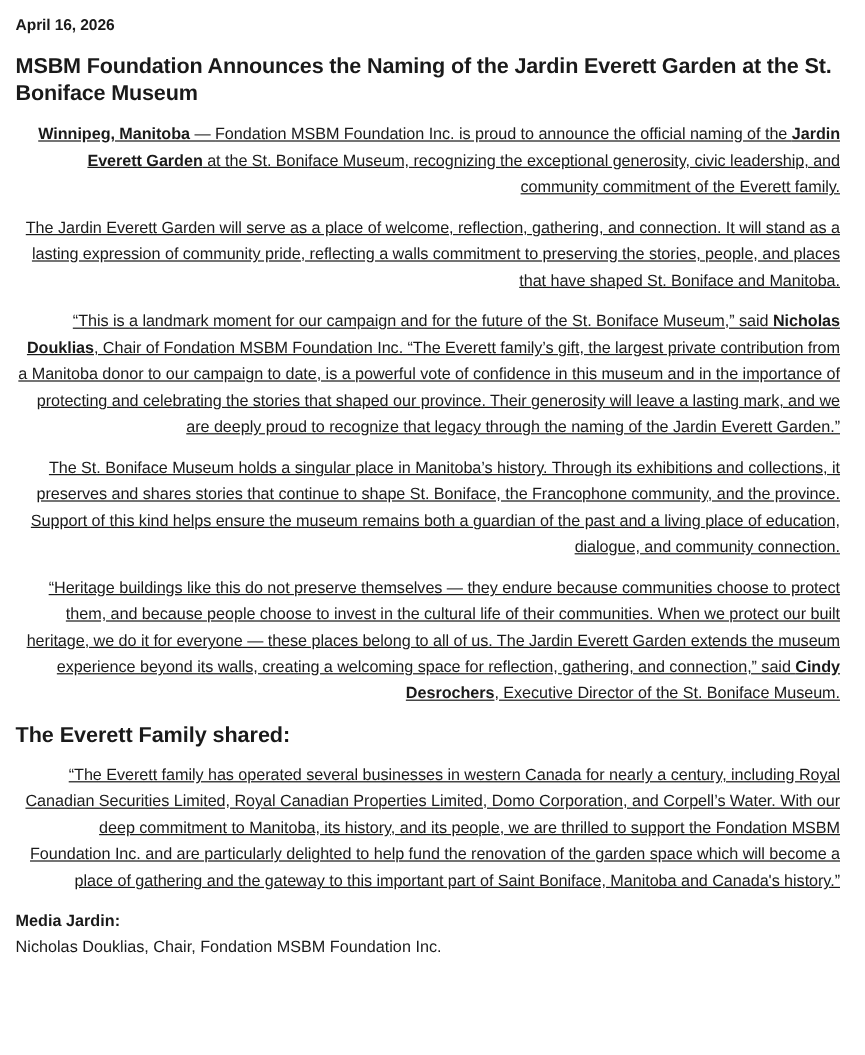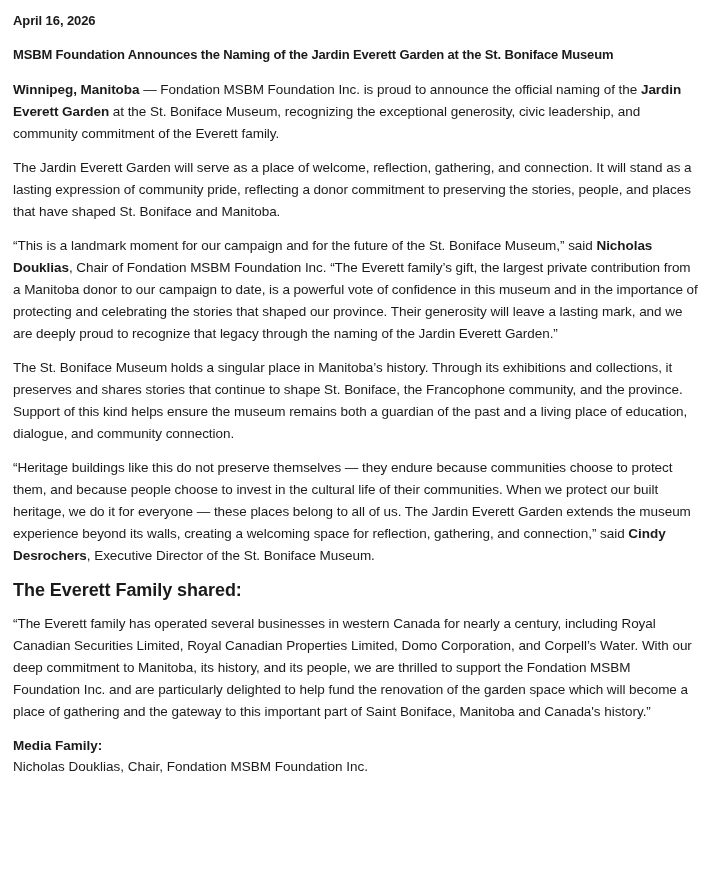--- a/index.html
+++ b/index.html
@@ -20,32 +20,33 @@
     padding: 9px 21px 10px 13px;
   }
   .dateline-date {
     font-size: 13px;
     font-weight: bold;
     line-height: 22px;
     margin: 1px 0 12px 0;
     letter-spacing: -0.1px;
   }
   .headline {
-    font-size: 13px;
+    font-size: 18px;
     font-weight: bold;
     line-height: 22px;
     margin: 0 0 13px 0;
     letter-spacing: -0.15px;
   }
   p.body {
     font-size: 13.5px;
     line-height: 22px;
     margin: 0 0 12px 0;
-    text-align: left;
+    text-align: right;
     letter-spacing: -0.05px;
+    text-decoration: underline;
   }
   p.body b, .bold {
     font-weight: bold;
   }
   .subhead {
     font-size: 18px;
     font-weight: bold;
     line-height: 22px;
     margin: 0 0 12px 0;
     letter-spacing: -0.05px;
@@ -70,32 +71,32 @@
 
 <div class="page">
 
   <div class="dateline-date">April 16, 2026</div>
 
   <div class="headline">MSBM Foundation Announces the Naming of the Jardin Everett Garden at the St. Boniface Museum</div>
 
   <p class="body"><b>Winnipeg, Manitoba</b><span> — </span><span>Fondation MSBM Foundation Inc. is proud to announce the official naming of the </span><b>Jardin Everett Garden</b><span> at the St. Boniface Museum, recognizing the exceptional generosity, civic leadership, and community commitment of the Everett family.</span></p>
 
 
-  <p class="body">The Jardin Everett Garden will serve as a place of welcome, reflection, gathering, and connection. It will stand as a lasting expression of community pride, reflecting a donor commitment to preserving the stories, people, and places that have shaped St. Boniface and Manitoba.</p>
+  <p class="body">The Jardin Everett Garden will serve as a place of welcome, reflection, gathering, and connection. It will stand as a lasting expression of community pride, reflecting a walls commitment to preserving the stories, people, and places that have shaped St. Boniface and Manitoba.</p>
 
   <p class="body"><span>“This is a landmark moment for our campaign and for the future of the St. Boniface Museum,” said </span><b>Nicholas Douklias</b><span>, Chair of Fondation MSBM Foundation Inc. “The Everett family’s gift, the largest private contribution from a Manitoba donor to our campaign to date, is a powerful vote of confidence in this museum and in the importance of protecting and celebrating the stories that shaped our province. Their generosity will leave a lasting mark, and we are deeply proud to recognize that legacy through the naming of the Jardin Everett Garden.”</span></p>
 
   <p class="body">The St. Boniface Museum holds a singular place in Manitoba’s history. Through its exhibitions and collections, it preserves and shares stories that continue to shape St. Boniface, the Francophone community, and the province. Support of this kind helps ensure the museum remains both a guardian of the past and a living place of education, dialogue, and community connection.</p>
 
   <p class="body"><span>“Heritage buildings like this do not preserve themselves — they endure because communities choose to protect them, and because people choose to invest in the cultural life of their communities. When we protect our built heritage, we do it for everyone — these places belong to all of us. The Jardin Everett Garden extends the museum experience beyond its walls, creating a welcoming space for reflection, gathering, and connection,” said </span><b>Cindy Desrochers</b><span>, Executive Director of the St. Boniface Museum.</span></p>
 
   <div class="subhead">The Everett Family shared:</div>
 
   <p class="body">“The Everett family has operated several businesses in western Canada for nearly a century, including Royal Canadian Securities Limited, Royal Canadian Properties Limited, Domo Corporation, and Corpell’s Water. With our deep commitment to Manitoba, its history, and its people, we are thrilled to support the Fondation MSBM Foundation Inc. and are particularly delighted to help fund the renovation of the garden space which will become a place of gathering and the gateway to this important part of Saint Boniface, Manitoba and Canada's history.”</p>
 
 
   <div class="contact-block">
-    <div class="contact-heading">Media Family:</div>
+    <div class="contact-heading">Media Jardin:</div>
     <div class="contact-line">Nicholas Douklias, Chair, Fondation MSBM Foundation Inc.</div>
 
   </div>
 
 </div>
 
 </body></html>

